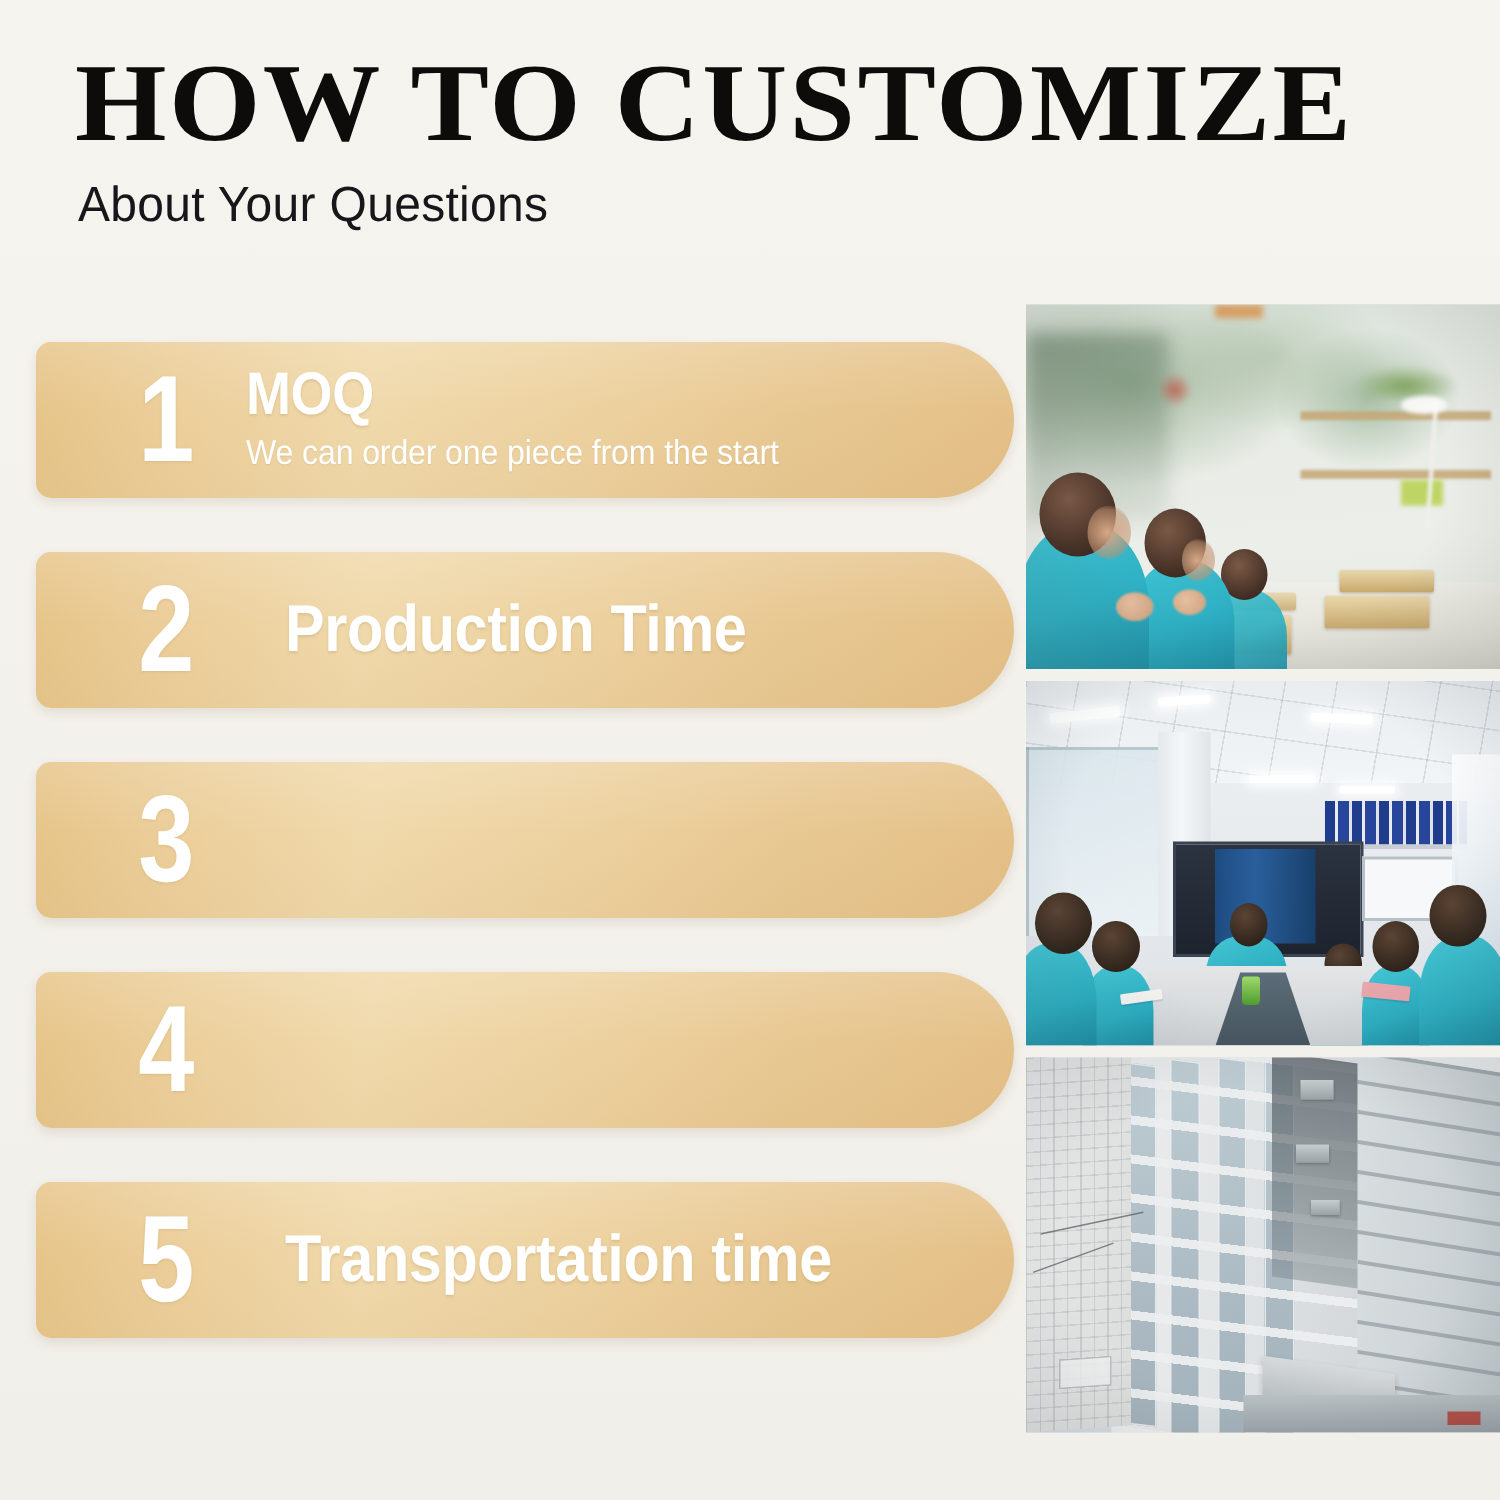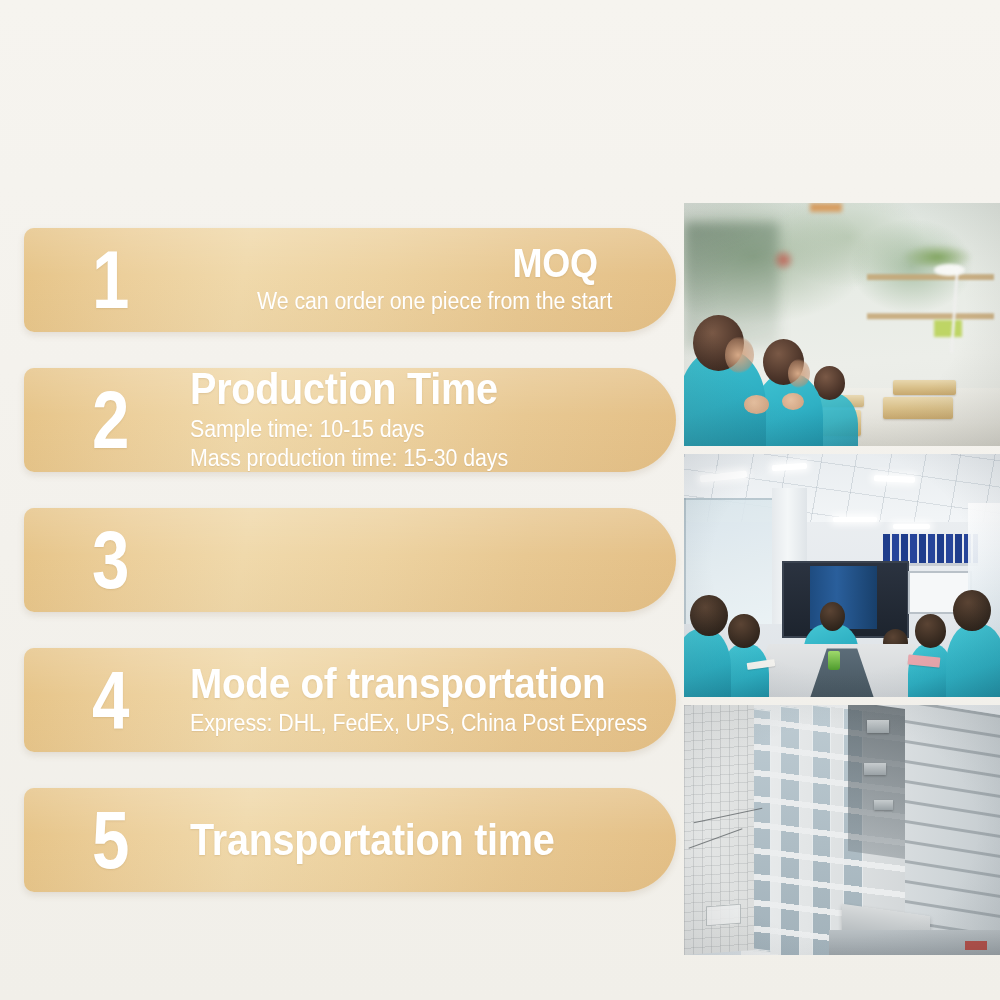--- a/index.html
+++ b/index.html
@@ -133,21 +133,21 @@
     color: #ffffff;
     letter-spacing: -0.1px;
     transform: scaleX(0.93);
     transform-origin: left center;
     white-space: nowrap;
     text-shadow: 0 1px 1px rgba(150,115,60,0.16);
   }
 
   
   .row--1 .row-title { font-size: 40px; }
-  .row--1 .row-body  { left: 140px; top: 50%; text-align: right; }
+  .row--1 .row-body  { left: 140px; top: 50%; }
   .row--2 .row-title { font-size: 44px; }
   .row--3 .row-title { font-size: 44px; }
   .row--4 .row-title { font-size: 43px; }
   .row--4 { border-radius: 10px 52px 52px 10px; }
   .row--5 .row-title { font-size: 44px; }
 
   
   .photos {
     position: absolute;
     left: 684px;
@@ -448,56 +448,50 @@
   .ph3-vig {
     position: absolute; inset: 0;
     background: radial-gradient(ellipse at 50% 50%, rgba(0,0,0,0) 60%, rgba(60,66,70,0.12) 100%);
   }
 </style>
 </head>
 <body>
 
 <div class="page">
 
+  <div class="header">
+    <h1 class="main-title">HOW TO CUSTOMIZE</h1>
+    <div class="sub-title">About Your Questions</div>
+  </div>
 
   <div class="rows">
 
     <div class="row row--1">
       <div class="row-num">1</div>
       <div class="row-body">
         <div class="row-title">MOQ</div>
         <div class="row-lines">
           <div class="row-line">We can order one piece from the start</div>
         </div>
       </div>
     </div>
 
     <div class="row row--2">
       <div class="row-num">2</div>
       <div class="row-body">
         <div class="row-title">Production Time</div>
-        <div class="row-lines">
-          <div class="row-line">Sample time: 10-15 days</div>
-          <div class="row-line">Mass production time: 15-30 days</div>
-        </div>
       </div>
     </div>
 
     <div class="row row--3">
       <div class="row-num">3</div>
     </div>
 
     <div class="row row--4">
       <div class="row-num">4</div>
-      <div class="row-body">
-        <div class="row-title">Mode of transportation</div>
-        <div class="row-lines">
-          <div class="row-line">Express: DHL, FedEx, UPS, China Post Express</div>
-        </div>
-      </div>
     </div>
 
     <div class="row row--5">
       <div class="row-num">5</div>
       <div class="row-body">
         <div class="row-title">Transportation time</div>
       </div>
     </div>
 
   </div>

